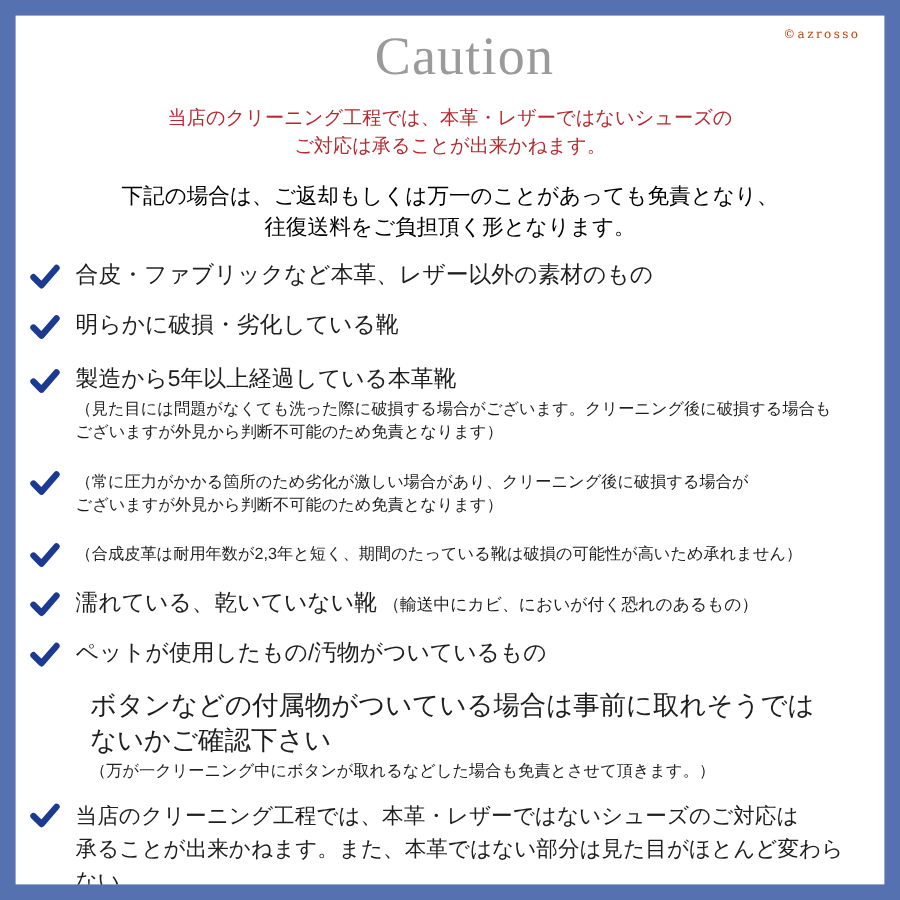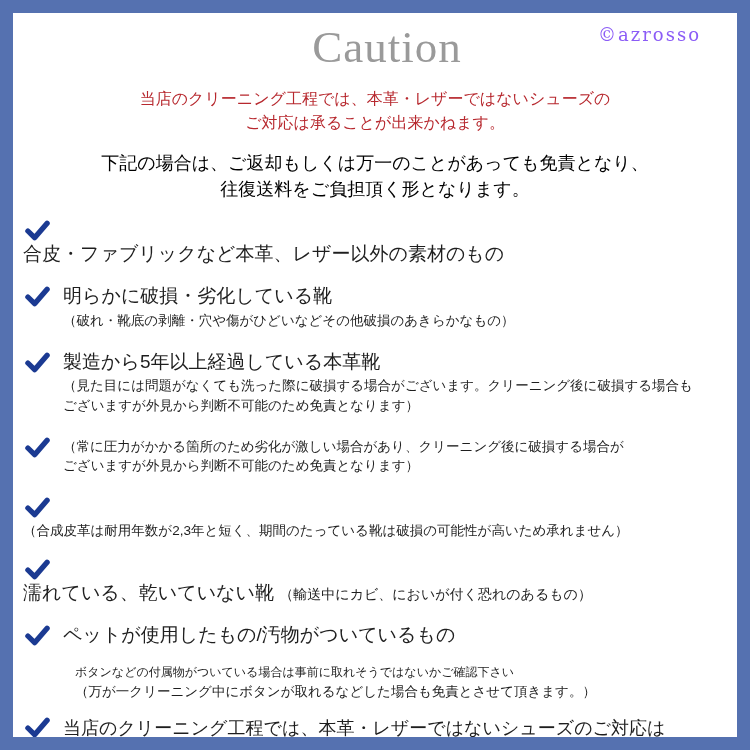--- a/index.html
+++ b/index.html
@@ -3,23 +3,23 @@
 <meta charset="utf-8">
 <style>
   html,body { margin:0; padding:0; background:#fff; }
   .page {
     width:750px; height:750px; box-sizing:border-box;
     border:13px solid #5571b0; background:#ffffff;
     font-family:"Liberation Sans","DejaVu Sans",sans-serif;
     position:relative; overflow:hidden;
   }
   .watermark {
-    position:absolute; top:11px; right:36px;
+    position:absolute; top:11px; right:20px;
     font-family:"DejaVu Serif","Liberation Serif",serif;
-    font-size:18px; letter-spacing:2px; color:#8b5cf6;
+    font-size:10px; letter-spacing:2px; color:#c2410c;
   }
   .caution-title {
     text-align:center; margin-top:8px;
     font-family:"Liberation Serif","DejaVu Serif",serif;
     font-weight:400; font-size:45px; color:#9a9a9a; letter-spacing:1px;padding-left:24px;
   }
   .alert-notice {
     text-align:center; margin-top:14px;
     font-family:"Liberation Serif","DejaVu Serif",serif;
     font-size:16px; line-height:1.5; color:#b7282e; font-weight:500;
@@ -31,24 +31,24 @@
   .item-list { margin-top:16px; padding:0 18px 0 10px; }
   .item { display:flex; align-items:flex-start; margin-bottom:11px; }
   .check { flex:none; width:25px; height:22px; margin:2px 13px 0 2px; }
   .item-body { flex:1; }
   .item-title { font-size:19px; color:#1e1e1e; line-height:1.3; }
   .item-note {
     font-size:13.5px; color:#1e1e1e; line-height:1.42;
     white-space:pre-line; margin-top:2px;
   }
   .inline-note { font-size:14px; color:#1e1e1e; }
-  .gap-lg { margin-bottom:17px;flex-direction:column; }
+  .gap-lg { margin-bottom:17px; }
   .gap-xl { margin-bottom:20px; }
   .plain-notice { padding:6px 18px 0 52px; margin-top:6px; }
-  .plain-notice-text { font-size:12px; color:#1e1e1e; line-height:1.3; }
+  .plain-notice-text { font-size:22px; color:#1e1e1e; line-height:1.3; }
   .final-item { margin-top:14px; }
   .final-text {
     font-size:18px; color:#1e1e1e; line-height:1.5; white-space:pre-line;
   }
 </style>
 </head>
 <body>
 
 <div class="page">
 
@@ -76,21 +76,20 @@
         <div class="item-title">合皮・ファブリックなど本革、レザー以外の素材のもの</div>
       </div>
     </div>
 
     <div class="item gap-xl">
       <svg class="check" viewBox="0 0 26 22">
           <path d="M3 11 L10 18 L23 3" fill="none" stroke="#1b3a92" stroke-width="5.5" stroke-linecap="round" stroke-linejoin="round"></path>
         </svg>
       <div class="item-body">
         <div class="item-title">明らかに破損・劣化している靴</div>
-        <div class="item-note">（破れ・靴底の剥離・穴や傷がひどいなどその他破損のあきらかなもの）</div>
       </div>
     </div>
 
     <div class="item gap-xl">
       <svg class="check" viewBox="0 0 26 22">
           <path d="M3 11 L10 18 L23 3" fill="none" stroke="#1b3a92" stroke-width="5.5" stroke-linecap="round" stroke-linejoin="round"></path>
         </svg>
       <div class="item-body">
         <div class="item-title">製造から5年以上経過している本革靴</div>
         <div class="item-note">（見た目には問題がなくても洗った際に破損する場合がございます。クリーニング後に破損する場合も

